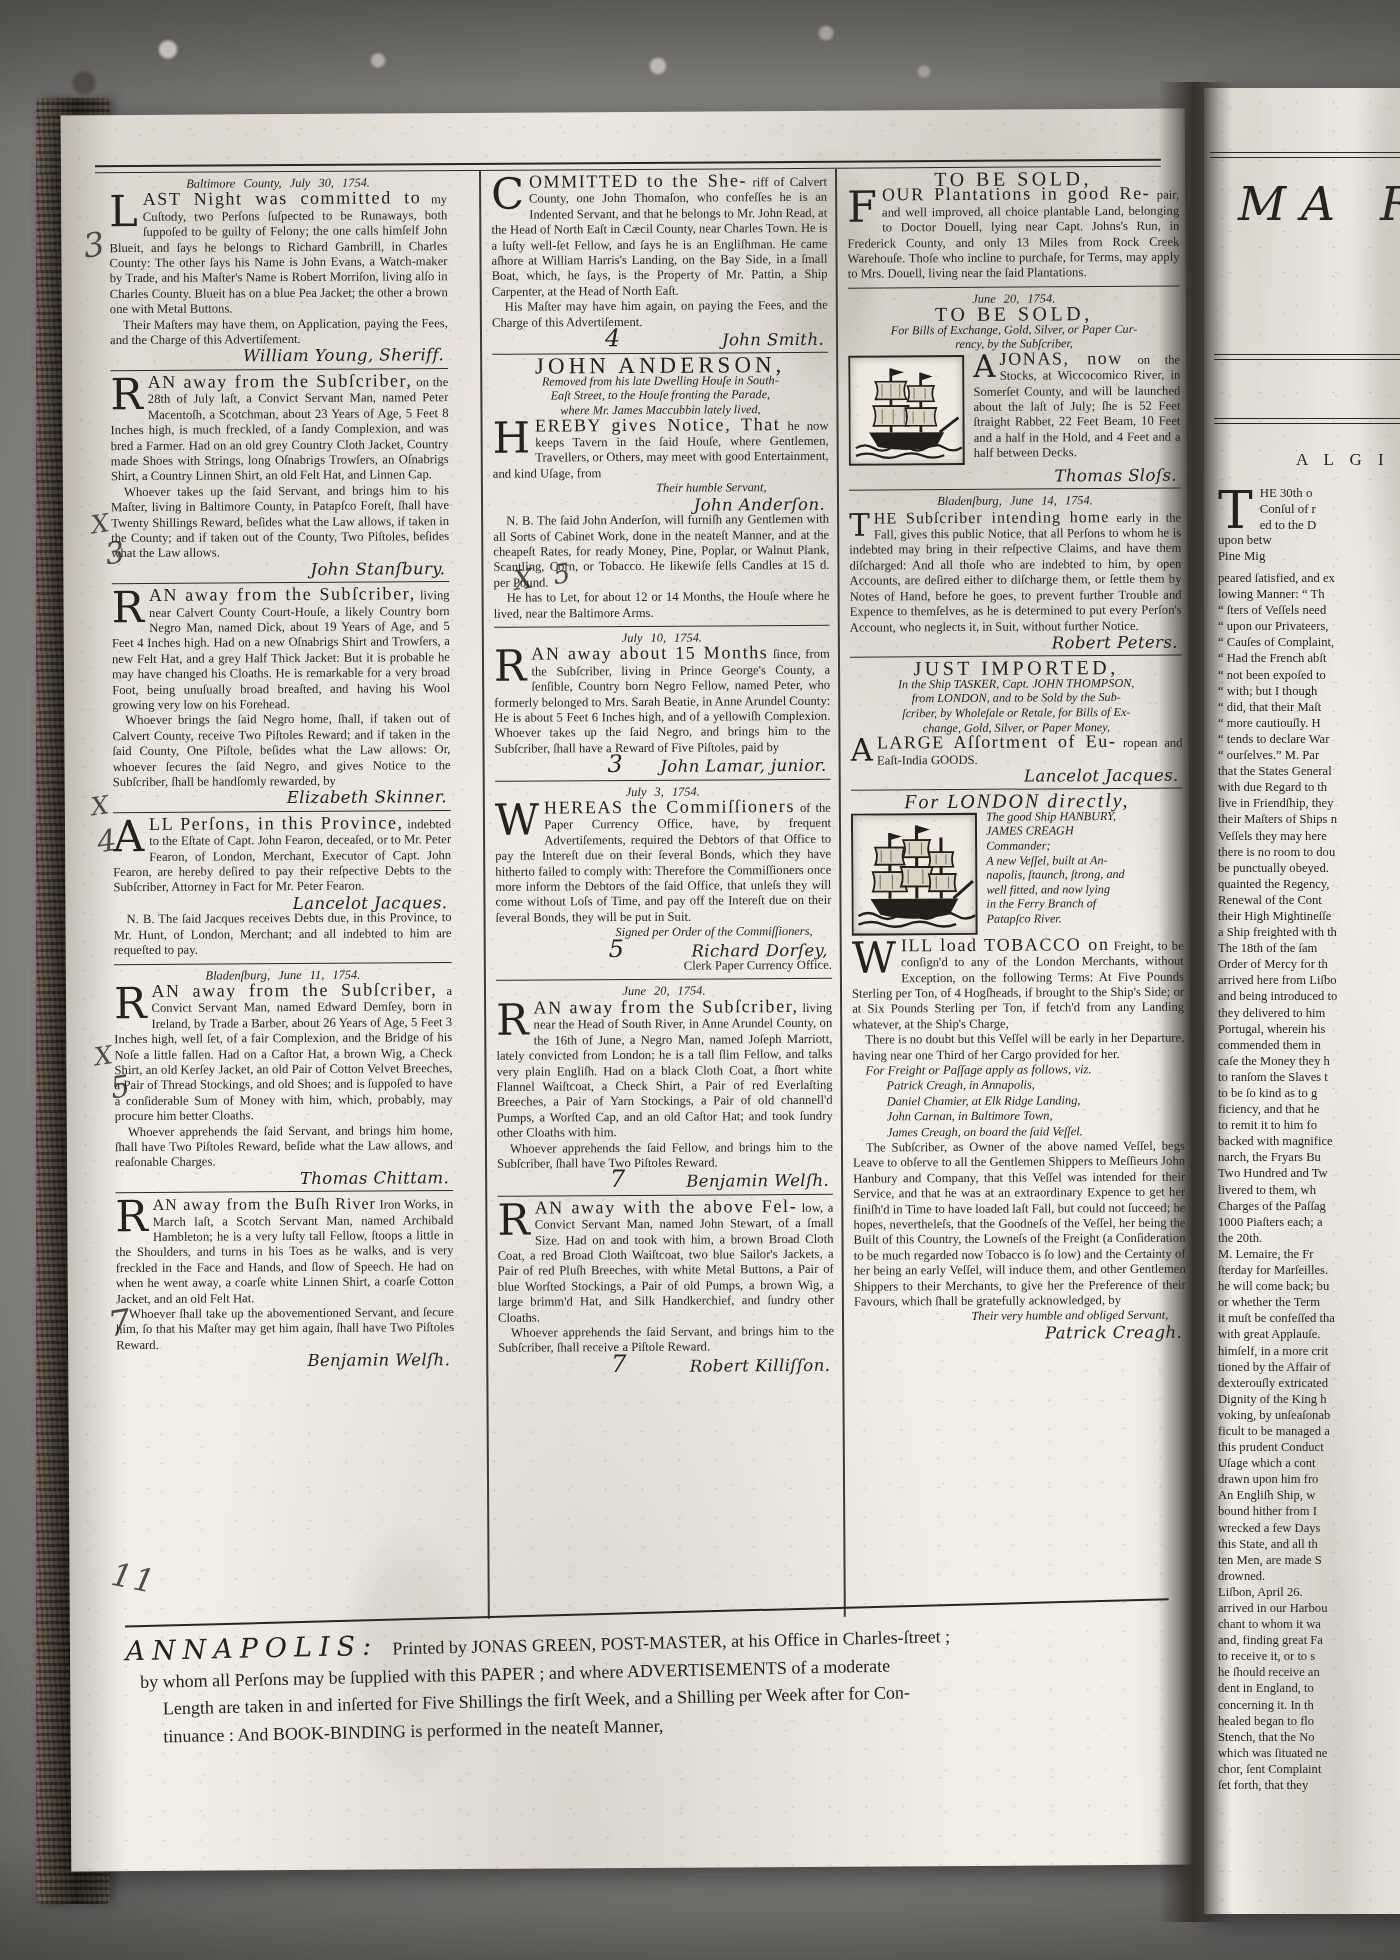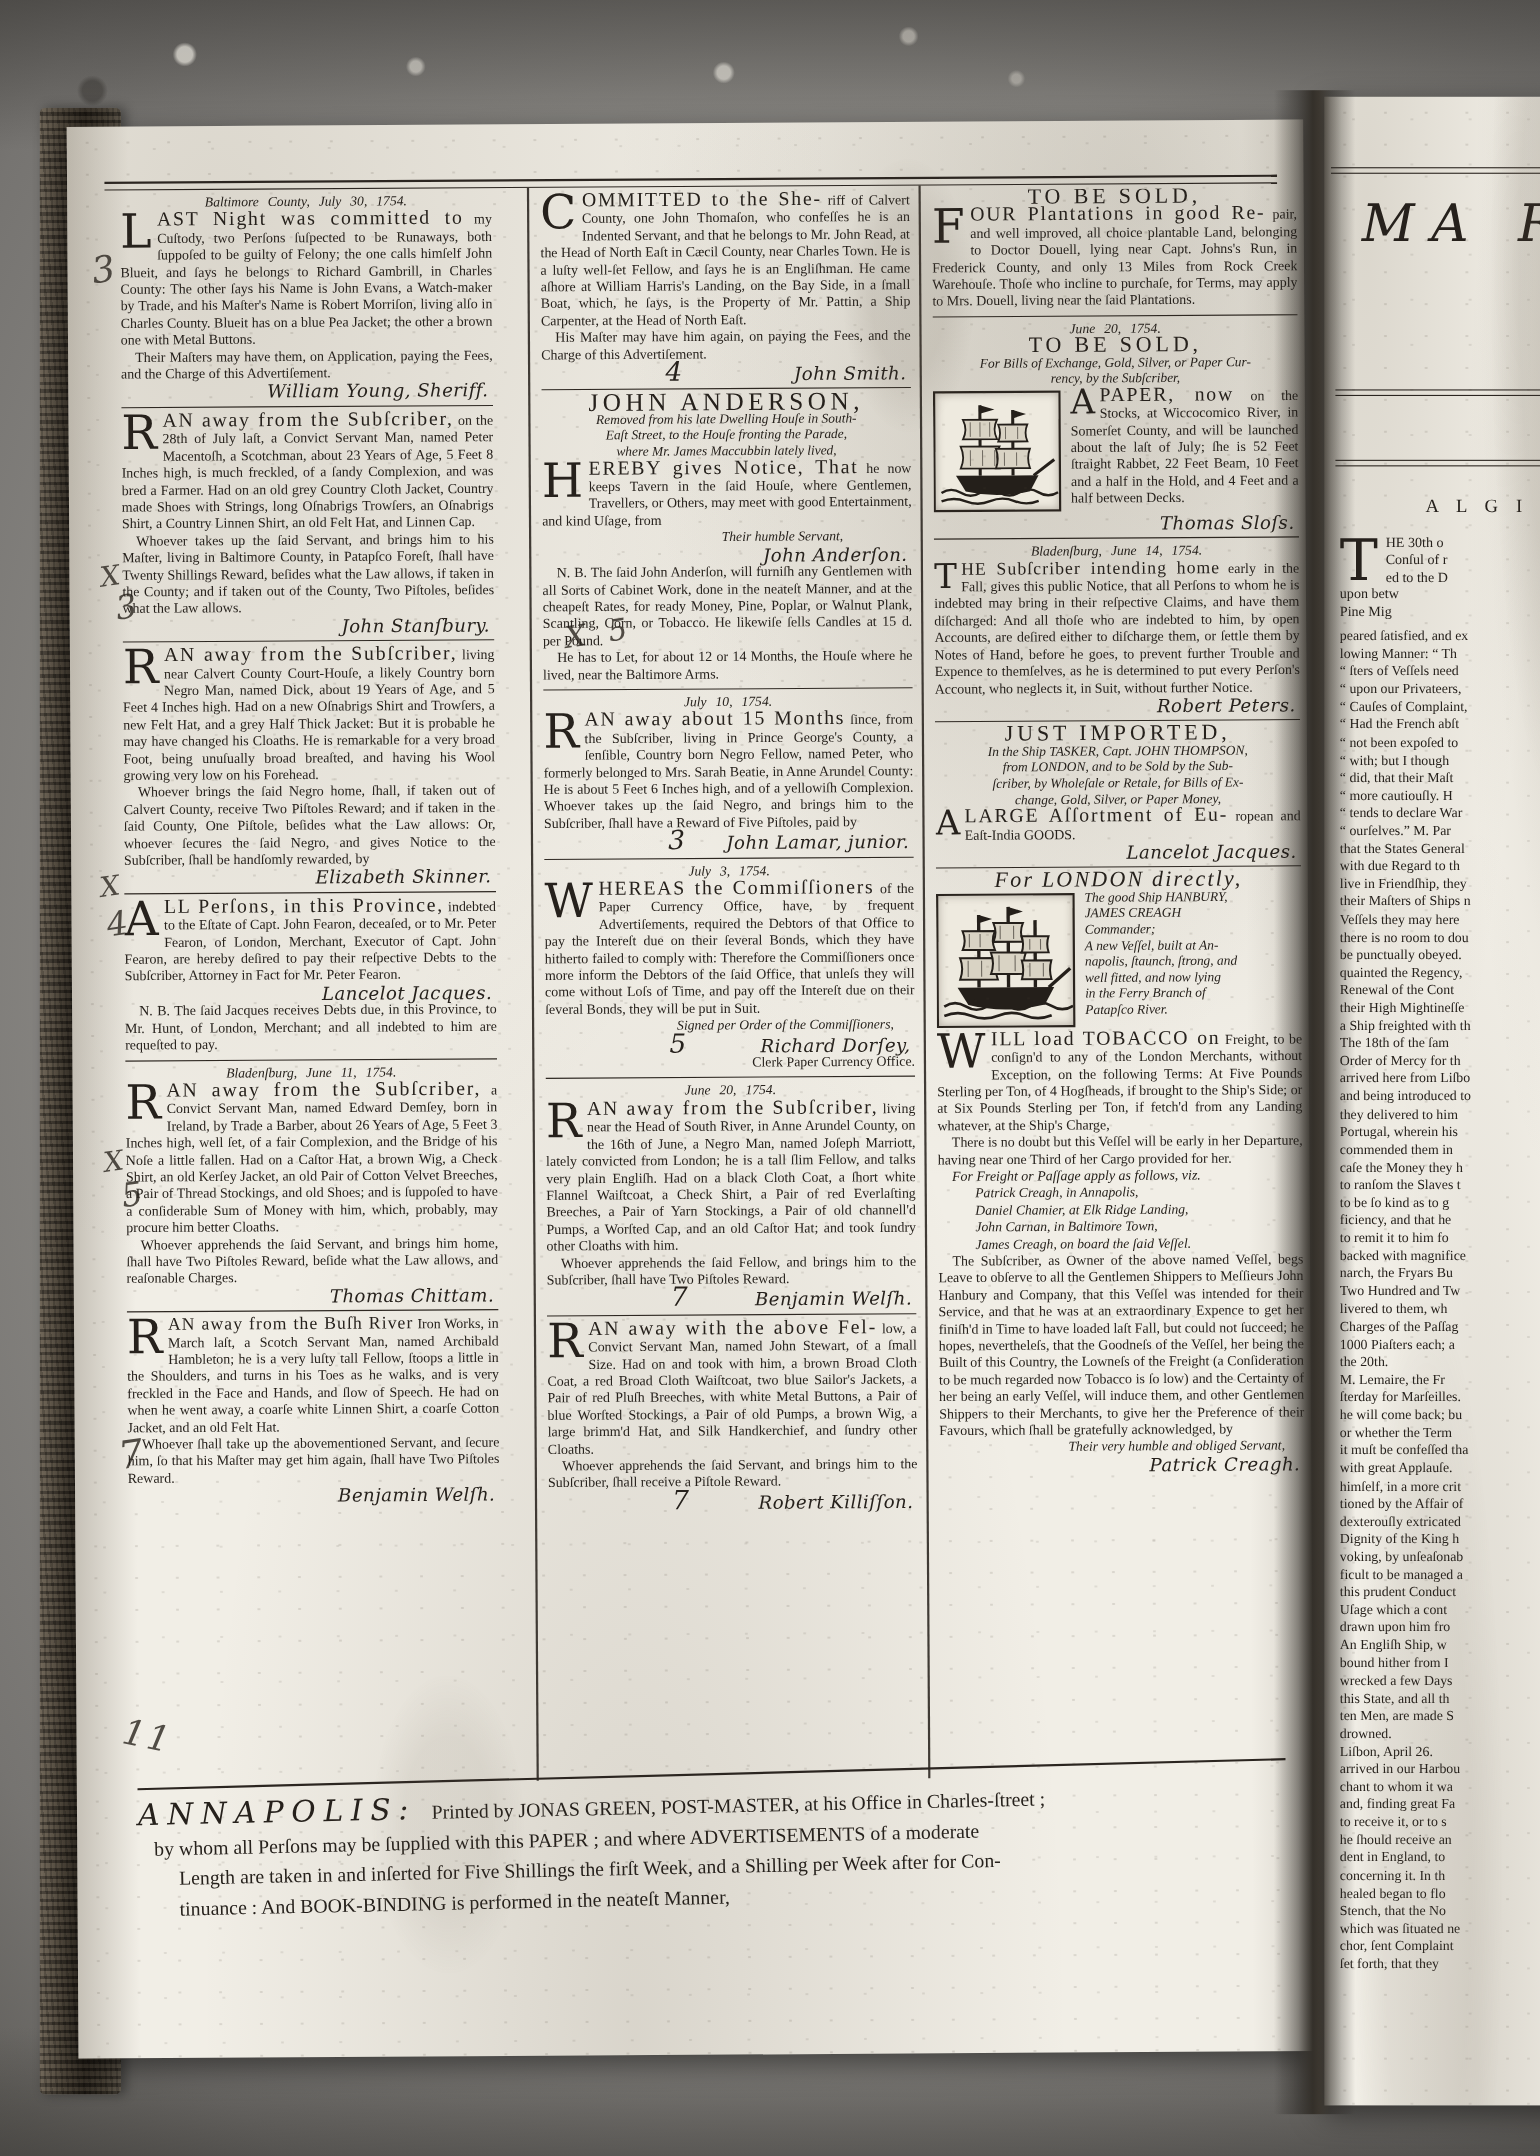--- a/index.html
+++ b/index.html
@@ -251,21 +251,21 @@
             <line x1="63" y1="68" x2="63" y2="14" stroke="#241f1a" stroke-width="2.5"></line>
             <path d="M22 22 h28 q-4 8 0 16 h-28 q4 -8 0 -16 z" fill="#d9d3c4" stroke="#241f1a" stroke-width="1.5"></path>
             <path d="M20 44 h32 q-4 9 0 18 h-32 q4 -9 0 -18 z" fill="#d9d3c4" stroke="#241f1a" stroke-width="1.5"></path>
             <path d="M51 26 h24 q-3 7 0 14 h-24 q3 -7 0 -14 z" fill="#d9d3c4" stroke="#241f1a" stroke-width="1.5"></path>
             <path d="M49 46 h28 q-3 8 0 16 h-28 q3 -8 0 -16 z" fill="#d9d3c4" stroke="#241f1a" stroke-width="1.5"></path>
             <path d="M28 24 v12 M36 24 v12 M44 24 v12 M28 47 v13 M38 47 v13 M48 47 v13 M57 28 v10 M67 28 v10 M56 49 v11 M66 49 v11" stroke="#241f1a" stroke-width=".8" opacity=".6"></path>
             <path d="M36 10 l12 3.5 l-12 3.5 z" fill="#241f1a"></path>
             <path d="M63 14 l11 3.5 l-11 3.5 z" fill="#241f1a"></path>
           </svg>
         </div>
-        <p class="first"><span class="dropcap sm">A</span><span class="lead">PAPER, now</span> <span>on the Stocks, at Wiccocomico River, in Somerſet County, and will be launched about the laſt of July; ſhe is 52 Feet ſtraight Rabbet, 22 Feet Beam, 10 Feet and a half in the Hold, and 4 Feet and a half between Decks.</span></p>
+        <p class="first"><span class="dropcap sm">A</span><span class="lead">JONAS, now</span> <span>on the Stocks, at Wiccocomico River, in Somerſet County, and will be launched about the laſt of July; ſhe is 52 Feet ſtraight Rabbet, 22 Feet Beam, 10 Feet and a half in the Hold, and 4 Feet and a half between Decks.</span></p>
         <div class="sigrow" style="clear:both">
             <span class="sig">Thomas Sloſs.</span>
           </div>
       </article>
       <article class="ad">
         <div class="dateline">Bladenſburg, June 14, 1754.</div>
         <p class="first"><span class="dropcap sm">T</span><span class="lead sm">HE Subſcriber intending home</span> <span>early in the Fall, gives this public Notice, that all Perſons to whom he is indebted may bring in their reſpective Claims, and have them diſcharged: And all thoſe who are indebted to him, by open Accounts, are deſired either to diſcharge them, or ſettle them by Notes of Hand, before he goes, to prevent further Trouble and Expence to themſelves, as he is determined to put every Perſon's Account, who neglects it, in Suit, without further Notice.</span></p>
         <div class="sigrow">
             <span class="sig">Robert Peters.</span>
           </div>

